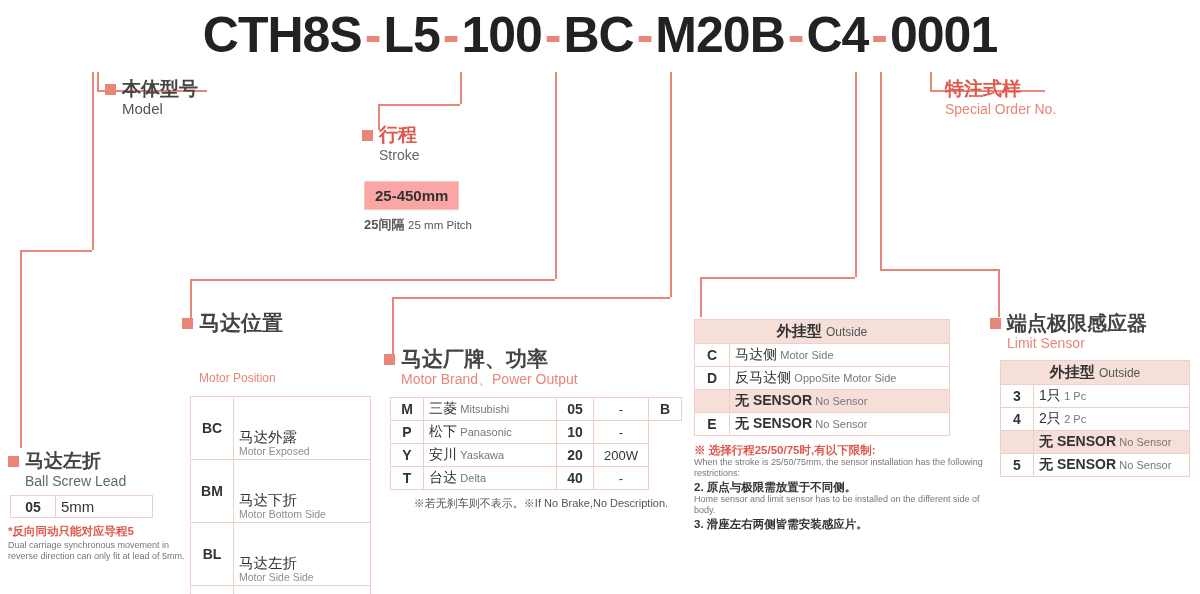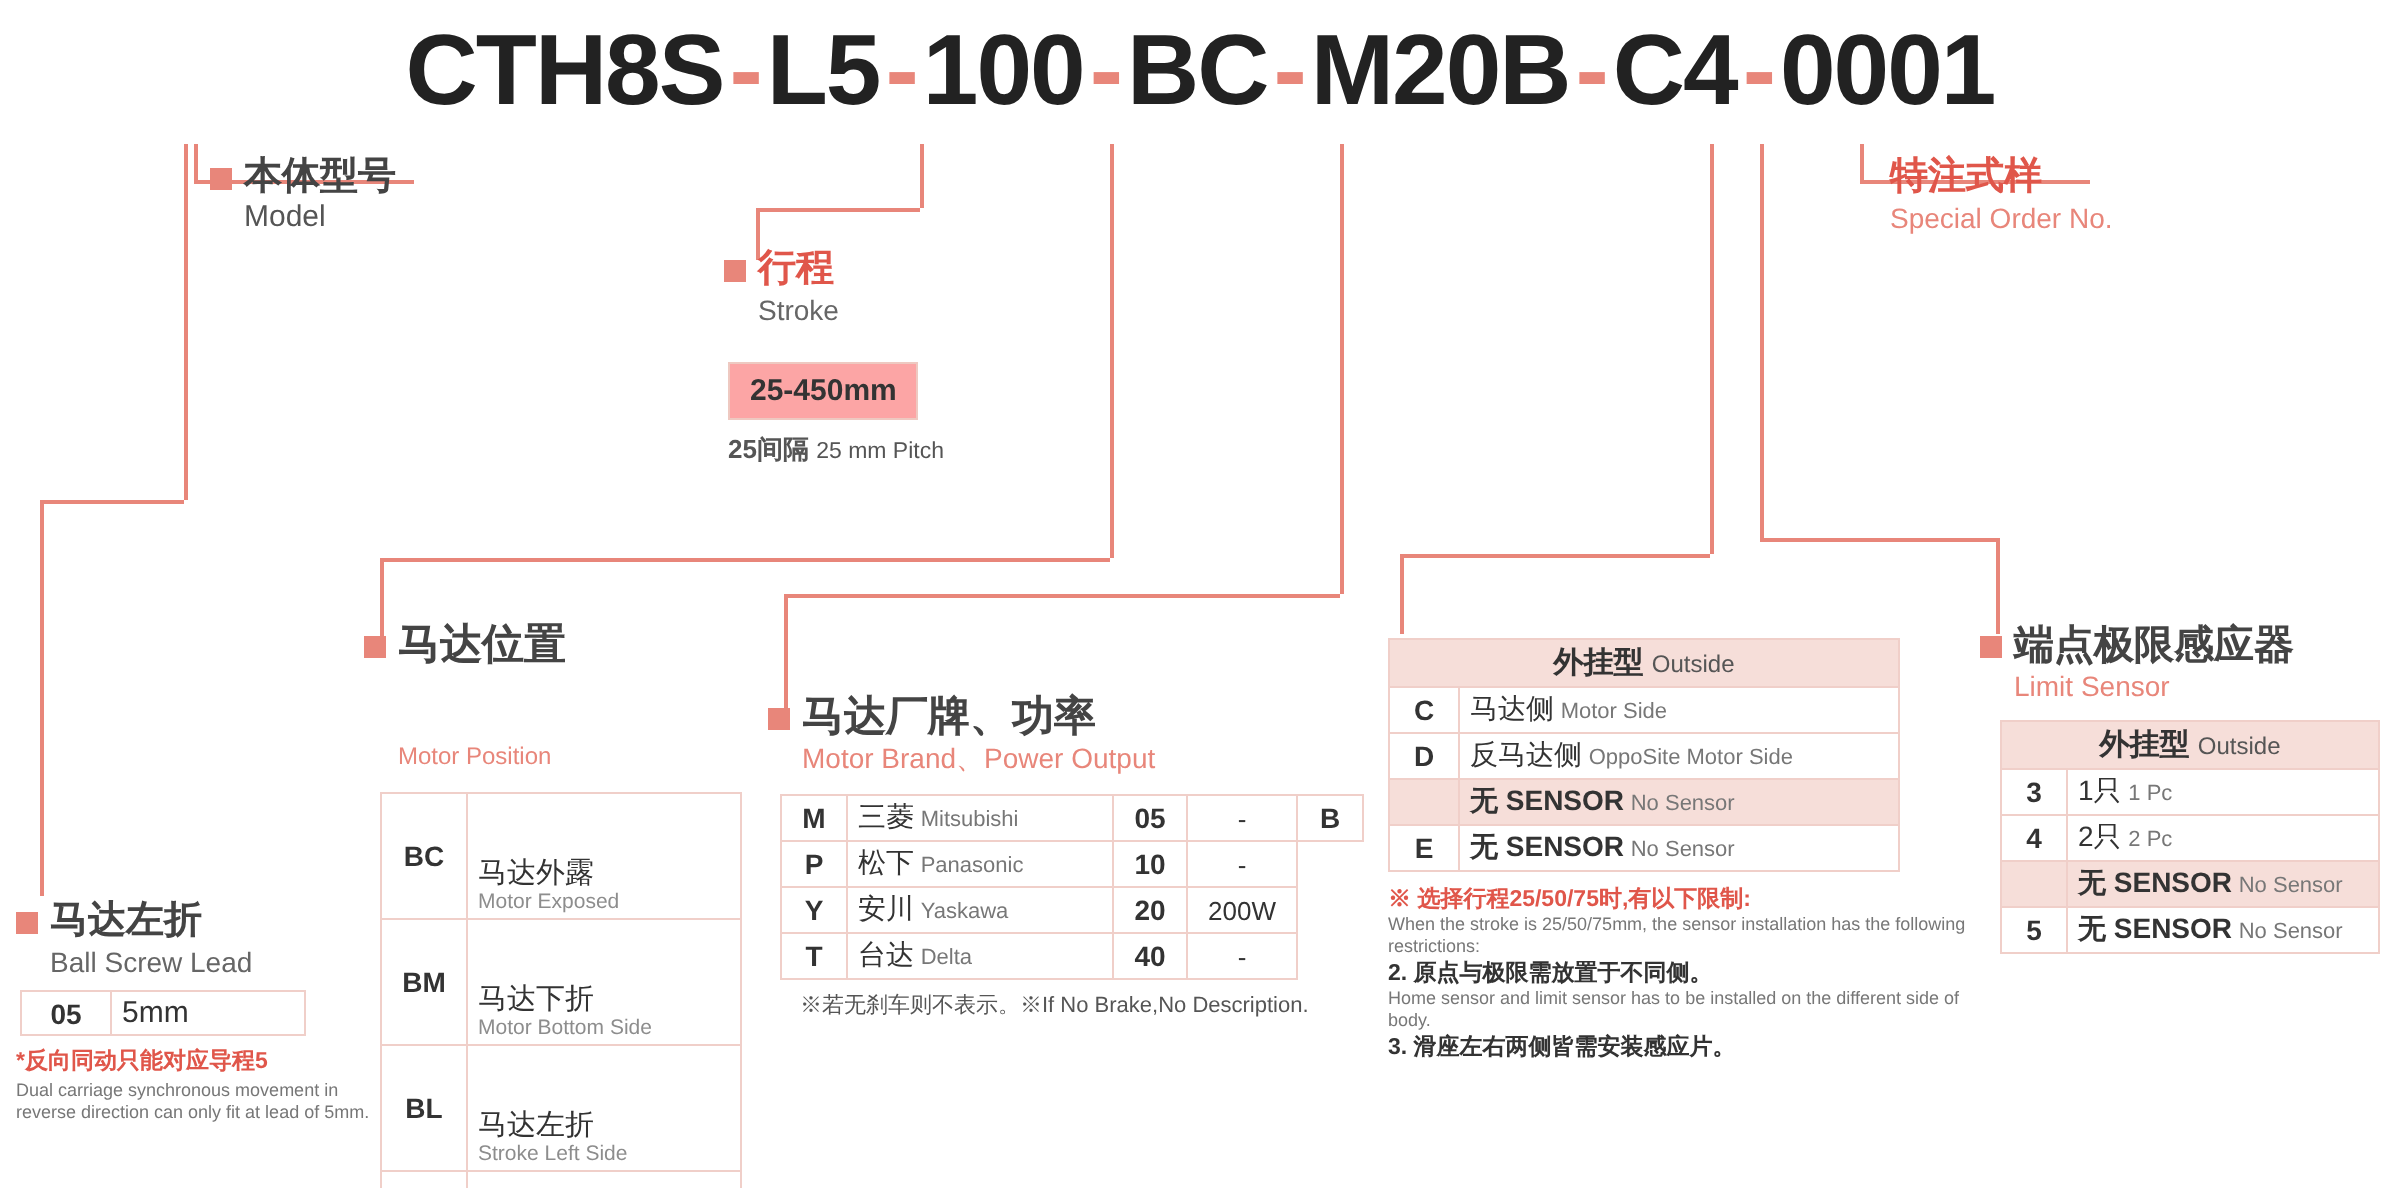--- a/index.html
+++ b/index.html
@@ -188,21 +188,21 @@
         <td class="k">BM</td>
         <td>
           <div class="zh">马达下折</div>
           <div class="en2">Motor Bottom Side</div>
         </td>
       </tr>
       <tr>
         <td class="k">BL</td>
         <td>
           <div class="zh">马达左折</div>
-          <div class="en2">Stroke Left Side</div>
+          <div class="en2">Motor Side Side</div>
         </td>
       </tr>
       <tr>
         <td class="k">BR</td>
         <td>
           <div class="zh">马达右折</div>
           <div class="en2">Motor Right Side</div>
         </td>
       </tr>
     </tbody>
@@ -254,21 +254,21 @@
         <td>
           <span class="inlinezh">台达</span>
           <span class="inlineen">Delta</span>
         </td>
         <td class="k">40</td>
         <td style="text-align:center;font-size:13px;">-</td>
         <td style="border:none;background:transparent;"></td>
       </tr>
     </tbody>
       </table>
-    <div class="note" style="margin-top:7px;margin-left:16px;">※若无刹车则不表示。※If No Brake,No Description.</div>
+    <div class="note" style="margin-top:7px;margin-left:16px;text-align:center;">※若无刹车则不表示。※If No Brake,No Description.</div>
   </div>
 
   <div class="blk" style="left:692px;top:310px;">
     <table style="margin-top:9px;margin-left:2px;width:256px;">
       <tbody>
           <tr class="hdrow">
         <td colspan="2">
           <span>外挂型</span>
           <span style="font-weight:normal;font-size:12px;color:#555;">Outside</span>
         </td>

